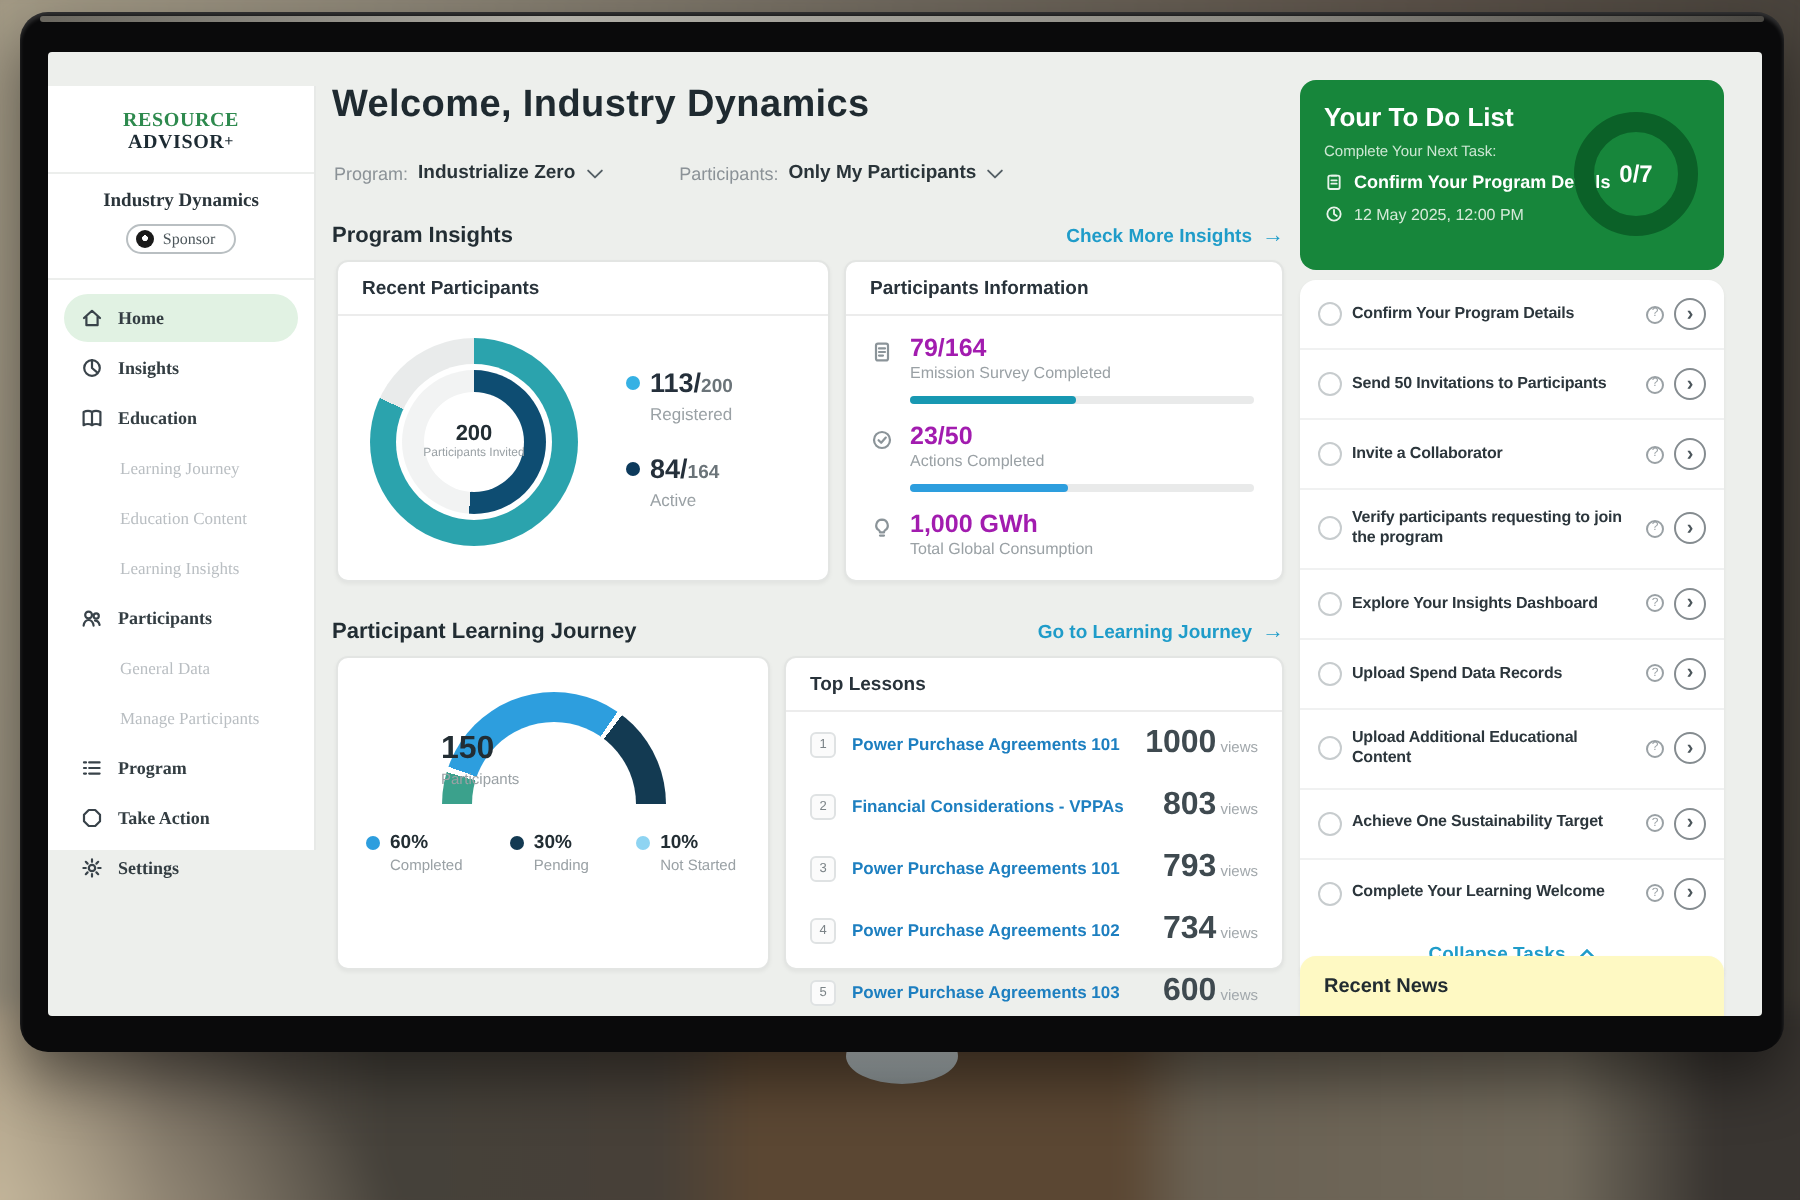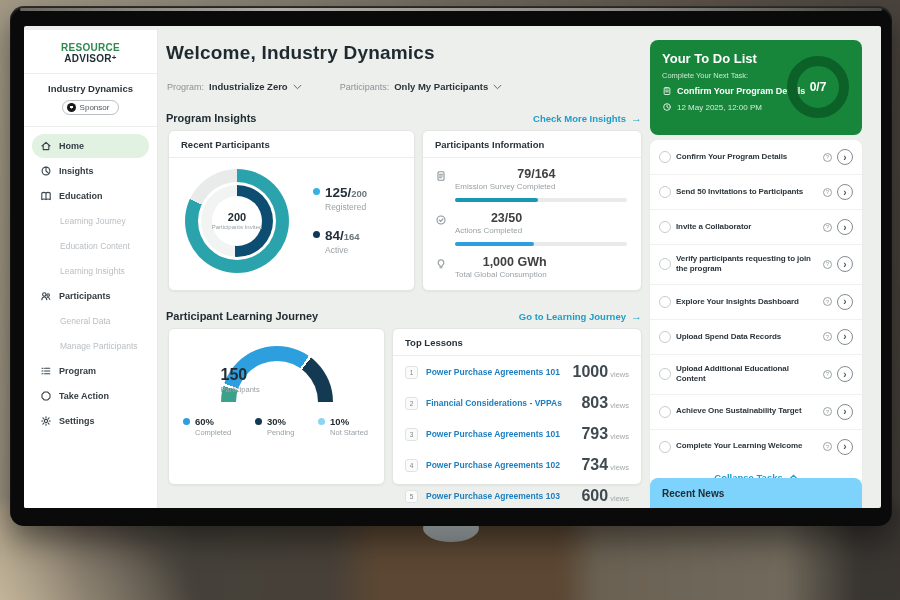--- a/index.html
+++ b/index.html
@@ -20,22 +20,22 @@
   .stand-cap{position:absolute;left:423px;top:514px;width:56px;height:28px;border-radius:50%;
     background:linear-gradient(#eef3f4,#a9b2b4 70%,#8a9294);}
   .monitor{position:absolute;left:10px;top:6px;width:882px;height:520px;background:#0a0a0b;
     border-radius:14px;box-shadow:inset 0 2px 2px rgba(255,255,255,.16),0 14px 30px rgba(0,0,0,.45);}
   .monitor-rim{position:absolute;left:10px;right:10px;top:2px;height:3px;border-radius:3px;
     background:linear-gradient(90deg,#6a675f,#b0aea6 30%,#8c8a83 70%,#4a4843);}
   .screen{position:absolute;left:14px;top:20px;width:857px;height:482px;background:#edefec;
     overflow:hidden;border-radius:2px;}
 
   
-  .sidebar{position:absolute;left:0;top:4px;width:134px;height:482px;background:#ffffff;
-    border-right:1px solid #e7e9e7;box-sizing:border-box;}
+  .sidebar{position:absolute;left:0;top:17px;width:134px;height:382px;background:#ffffff;
+    border-right:1px solid #e7e9e7;box-sizing:border-box;font-family:Liberation Serif, serif;}
   .logo{padding:12px 10px 9px;text-align:center;border-bottom:1px solid #eceeec;
     font-size:10px;font-weight:bold;letter-spacing:.3px;}
   .logo .g{color:#2e8a4e;} .logo .d{color:#1d2b33;} .logo .p{color:#1d2b33;font-size:8px;vertical-align:top;}
   .org{padding:9px 8px 10px;text-align:center;border-bottom:1px solid #eceeec;}
   .org-name{font-size:9.5px;font-weight:bold;color:#2a343a;}
   .sponsor{display:inline-flex;align-items:center;gap:4px;margin-top:6px;padding:2px 9px 2px 4px;
     border:1px solid #b9bfc2;border-radius:10px;font-size:8px;color:#4c565b;background:#fff;cursor:pointer;}
   .sponsor-ic{width:9px;height:9px;border-radius:50%;
     background:radial-gradient(circle at 50% 45%,#ffffff 0 1.4px,#1a1a1a 1.5px);}
   .nav{padding:6px 0;}
@@ -80,21 +80,21 @@
   .li-top{display:flex;align-items:center;gap:5px;}
   .dot{width:7px;height:7px;border-radius:50%;flex-shrink:0;}
   .li-num{font-size:13.5px;font-weight:bold;color:#25303b;}
   .li-den{font-size:9.5px;font-weight:bold;color:#6b7479;}
   .li-lab{font-size:8.5px;color:#9aa1a5;margin:1px 0 0 12px;}
 
   .card-info{left:398px;top:104px;width:220px;height:161px;}
   .info-row{display:flex;align-items:flex-start;gap:8px;padding:9px 14px 0 12px;}
   .info-ic{width:12px;height:12px;color:#8b9499;margin-top:3px;flex-shrink:0;}
   .info-ic svg{width:12px;height:12px;}
-  .in-num{font-size:12.5px;font-weight:bold;color:#404040;text-align:right;}
+  .in-num{font-size:12.5px;font-weight:bold;color:#a21caf;}
   .in-lab{font-size:8px;color:#9aa1a5;margin-top:1px;}
   .bar{height:4px;border-radius:2px;background:#e9eaea;margin:7px 14px 0 32px;}
   .bar i{display:block;height:100%;border-radius:2px;background:#1898b2;}
   .bar.blue i{background:#2d9ede;}
 
   .card-edu{left:144px;top:302px;width:217px;height:157px;}
   .gauge-wrap{position:relative;width:112px;height:57px;margin:17px auto 0;overflow:hidden;}
   .gauge{position:absolute;left:0;top:0;width:112px;height:112px;border-radius:50%;
     background:conic-gradient(from 270deg,#3ba18c 0 4.6%,#fff 4.6% 5.4%,#2d9ede 5.4% 34.6%,
       #fff 34.6% 35.4%,#133a52 35.4% 50%,transparent 50%);}
@@ -138,21 +138,21 @@
   .task-lab{flex:1;font-size:8px;font-weight:bold;color:#2c363c;line-height:1.3;letter-spacing:-.1px;}
   .help{width:9px;height:9px;border:1px solid #9aa1a5;border-radius:50%;color:#9aa1a5;font-size:6px;
     display:flex;align-items:center;justify-content:center;flex-shrink:0;box-sizing:border-box;}
   .go{width:16px;height:16px;border:1.3px solid #858c90;border-radius:50%;color:#4c565b;
     display:flex;align-items:center;justify-content:center;font-size:10px;flex-shrink:0;box-sizing:border-box;
     font-weight:bold;}
   .collapse{display:flex;align-items:center;justify-content:center;gap:6px;padding:8px 0 9px;
     font-size:9.5px;font-weight:bold;color:#1f9cc9;cursor:pointer;}
   .collapse svg{width:9px;height:6px;}
 
-  .news{position:absolute;left:626px;top:452px;width:212px;height:46px;background:#7dd3fc;
+  .news{position:absolute;left:626px;top:452px;width:212px;height:46px;background:#fef9c3;
     border-radius:8px 8px 0 0;box-sizing:border-box;padding:10px 12px 8px;box-shadow:0 1px 2px rgba(0,0,0,.05);}
   .news-h{font-size:10px;font-weight:bold;color:#222c31;border-bottom:1px solid #ececec;padding-bottom:9px;}
 
   svg{display:block;}
   .s{fill:none;stroke:currentColor;stroke-width:1.1;stroke-linecap:round;stroke-linejoin:round;}
 </style>
 </head>
 <body>
 
 <div class="backdrop">
@@ -293,21 +293,21 @@
           <div class="donut-inner"></div>
           <div class="donut-center">
             <span class="donut-num">200</span>
             <span class="donut-lab">Participants Invited</span>
           </div>
         </div>
         <div class="legend-col">
           <div class="legend-item">
             <div class="li-top">
               <span class="dot" style="background:#35b1e4"></span>
-              <span><span class="li-num">125/</span><span class="li-den">200</span></span>
+              <span><span class="li-num">113/</span><span class="li-den">200</span></span>
             </div>
             <div class="li-lab">Registered</div>
           </div>
           <div class="legend-item">
             <div class="li-top">
               <span class="dot" style="background:#0d3a5c"></span>
               <span><span class="li-num">84/</span><span class="li-den">164</span></span>
             </div>
             <div class="li-lab">Active</div>
           </div>

